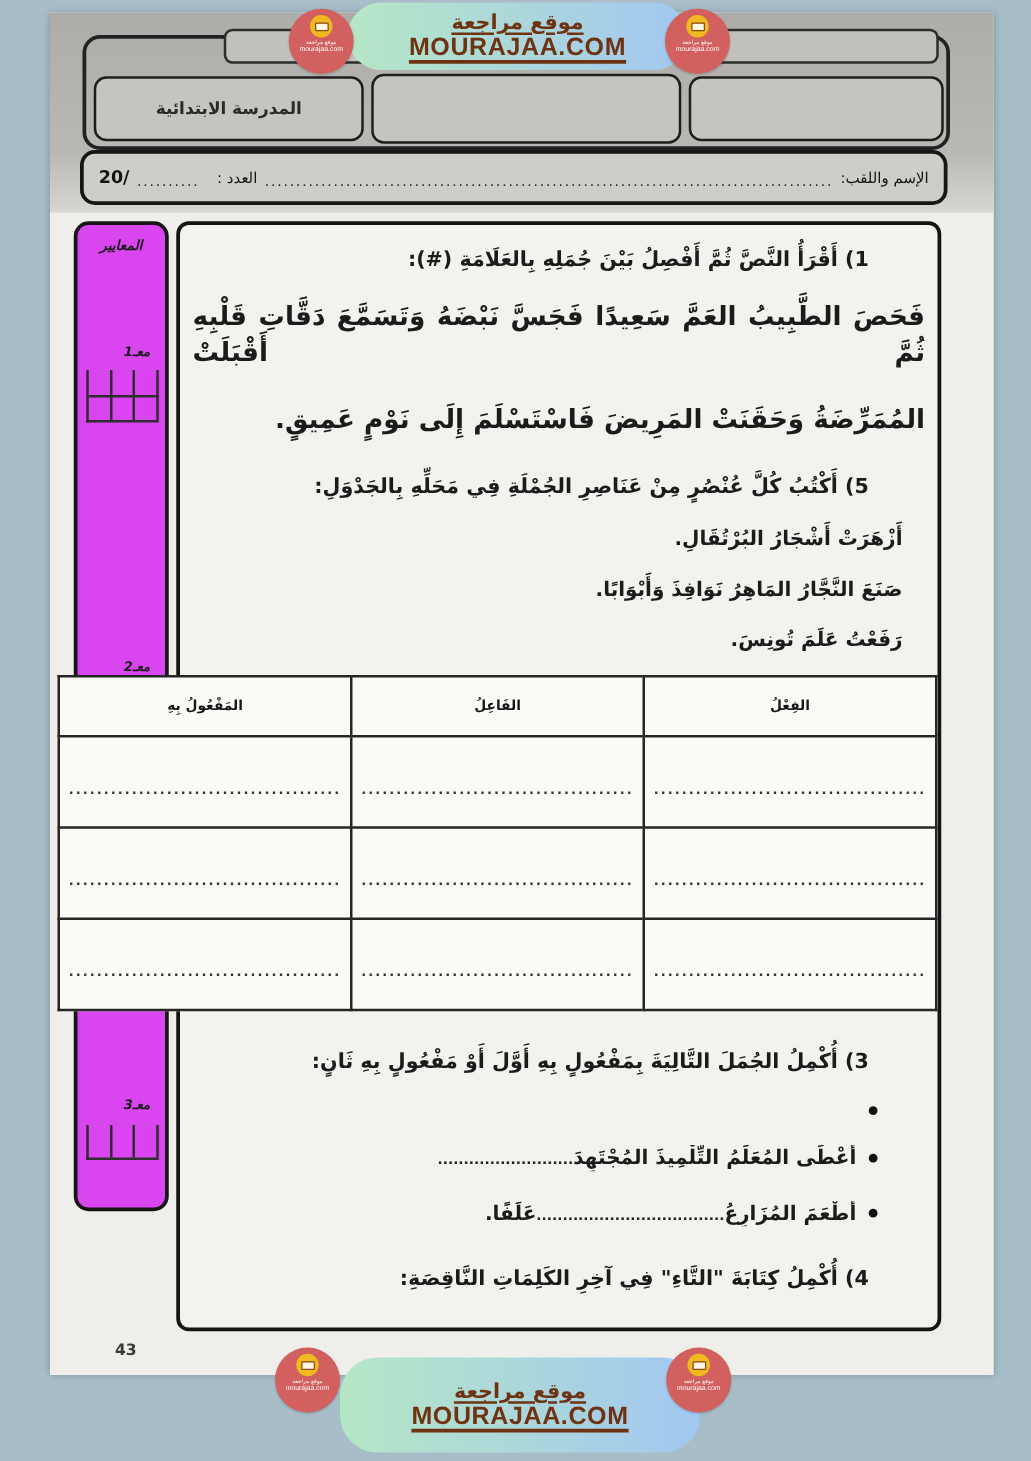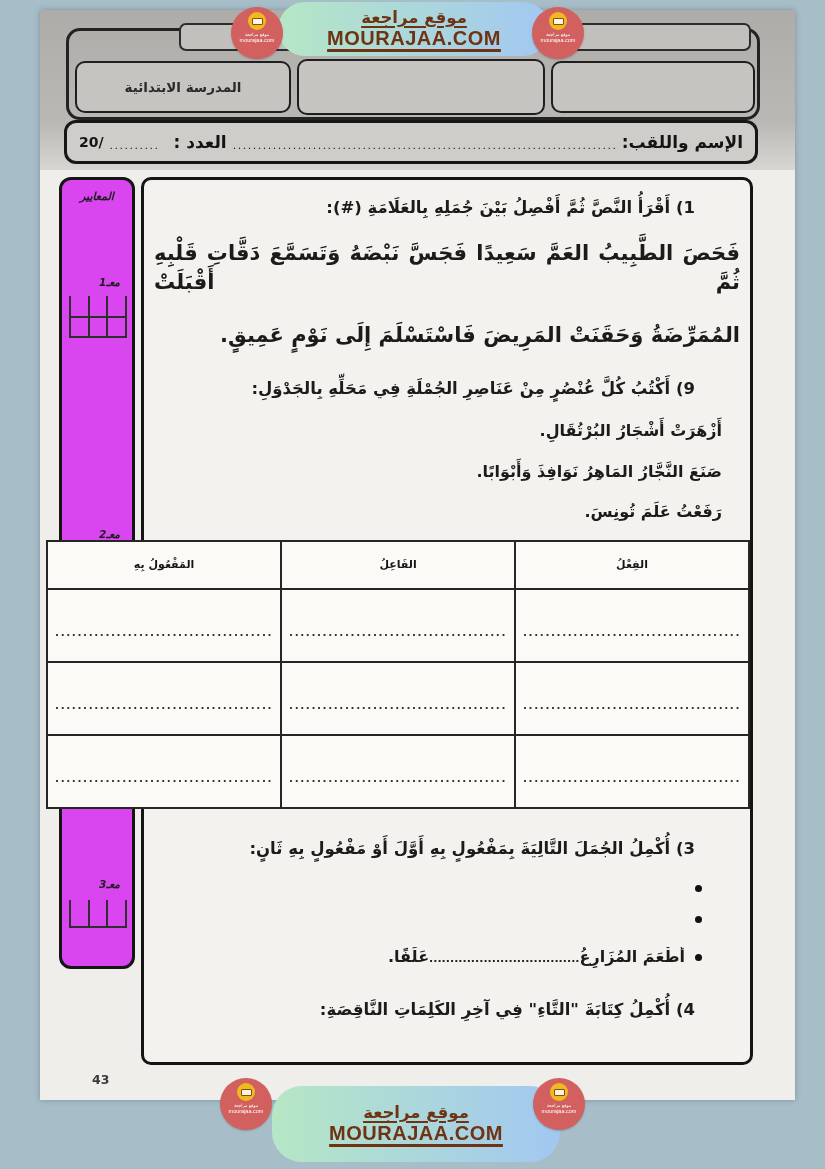--- a/index.html
+++ b/index.html
@@ -33,21 +33,21 @@
     background:#c6c4c1;display:flex;align-items:center;justify-content:center;
   }
   .school-text{font-size:13.5px;font-weight:700;color:#2a2a28;text-align:right;}
 
   .name-row{
     position:absolute;left:24px;top:110px;width:694px;height:44px;
     border:3px solid #161616;border-radius:12px;
     display:flex;direction:rtl;align-items:center;padding:0 12px;box-sizing:border-box;
     background:#cfcdc9;
   }
-  .name-row .lbl{font-size:17px;font-weight:700;color:#141414;white-space:nowrap;}
+  .name-row .lbl{font-size:12px;font-weight:400;color:#141414;white-space:nowrap;}
   .dotrun{
     overflow:hidden;white-space:nowrap;font-size:11px;letter-spacing:1.5px;
     color:#222;direction:ltr;flex:1;margin:0 6px;transform:translateY(3px);
   }
   .dotrun.fixed{flex:0 0 58px;}
   .score-total{font-size:14px;font-weight:700;color:#141414;white-space:nowrap;}
 
   
   .criteria-col{
     position:absolute;left:19px;top:167px;width:76px;height:792px;
@@ -178,21 +178,21 @@
         <i></i>
       </div>
   </div>
 
   <div class="main-box">
 
     <div class="q-title first">1) أَقْرَأُ النَّصَّ ثُمَّ أَفْصِلُ بَيْنَ جُمَلِهِ بِالعَلَامَةِ (#):</div>
     <div class="q1-line just">فَحَصَ الطَّبِيبُ العَمَّ سَعِيدًا فَجَسَّ نَبْضَهُ وَتَسَمَّعَ دَقَّاتِ قَلْبِهِ ثُمَّ أَقْبَلَتْ</div>
     <div class="q1-line l2">المُمَرِّضَةُ وَحَقَنَتْ المَرِيضَ فَاسْتَسْلَمَ إِلَى نَوْمٍ عَمِيقٍ.</div>
 
-    <div class="q-title q2">9) أَكْتُبُ كُلَّ عُنْصُرٍ مِنْ عَنَاصِرِ الجُمْلَةِ فِي مَحَلِّهِ بِالجَدْوَلِ:</div>
+    <div class="q-title q2">5) أَكْتُبُ كُلَّ عُنْصُرٍ مِنْ عَنَاصِرِ الجُمْلَةِ فِي مَحَلِّهِ بِالجَدْوَلِ:</div>
     <div class="sentence">أَزْهَرَتْ أَشْجَارُ البُرْتُقَالِ.</div>
     <div class="sentence">صَنَعَ النَّجَّارُ المَاهِرُ نَوَافِذَ وَأَبْوَابًا.</div>
     <div class="sentence">رَفَعْتُ عَلَمَ تُونِسَ.</div>
 
     <table class="gtable" dir="rtl">
       <colgroup>
           <col style="width:41%">
           <col style="width:29%">
           <col style="width:30%">
         </colgroup>
@@ -240,20 +240,21 @@
       </tbody>
     </table>
 
     <div class="q-title q3">3) أُكْمِلُ الجُمَلَ التَّالِيَةَ بِمَفْعُولٍ بِهِ أَوَّلَ أَوْ مَفْعُولٍ بِهِ ثَانٍ:</div>
 
     <div class="bullet-row">
       <span class="bullet-dot"></span>
     </div>
     <div class="bullet-row">
       <span class="bullet-dot"></span>
+      <span class="bullet-text"><span>أَعْطَى المُعَلِّمُ التِّلْمِيذَ المُجْتَهِدَ</span><span class="inline-dots">..........................</span><span></span></span>
     </div>
     <div class="bullet-row">
       <span class="bullet-dot"></span>
       <span class="bullet-text"><span>أَطْعَمَ المُزَارِعُ</span><span class="inline-dots">....................................</span><span>عَلَفًا.</span></span>
     </div>
 
     <div class="q-title q4">4) أُكْمِلُ كِتَابَةَ "التَّاءِ" فِي آخِرِ الكَلِمَاتِ النَّاقِصَةِ:</div>
   </div>
 
   <div class="page-number">43</div>

